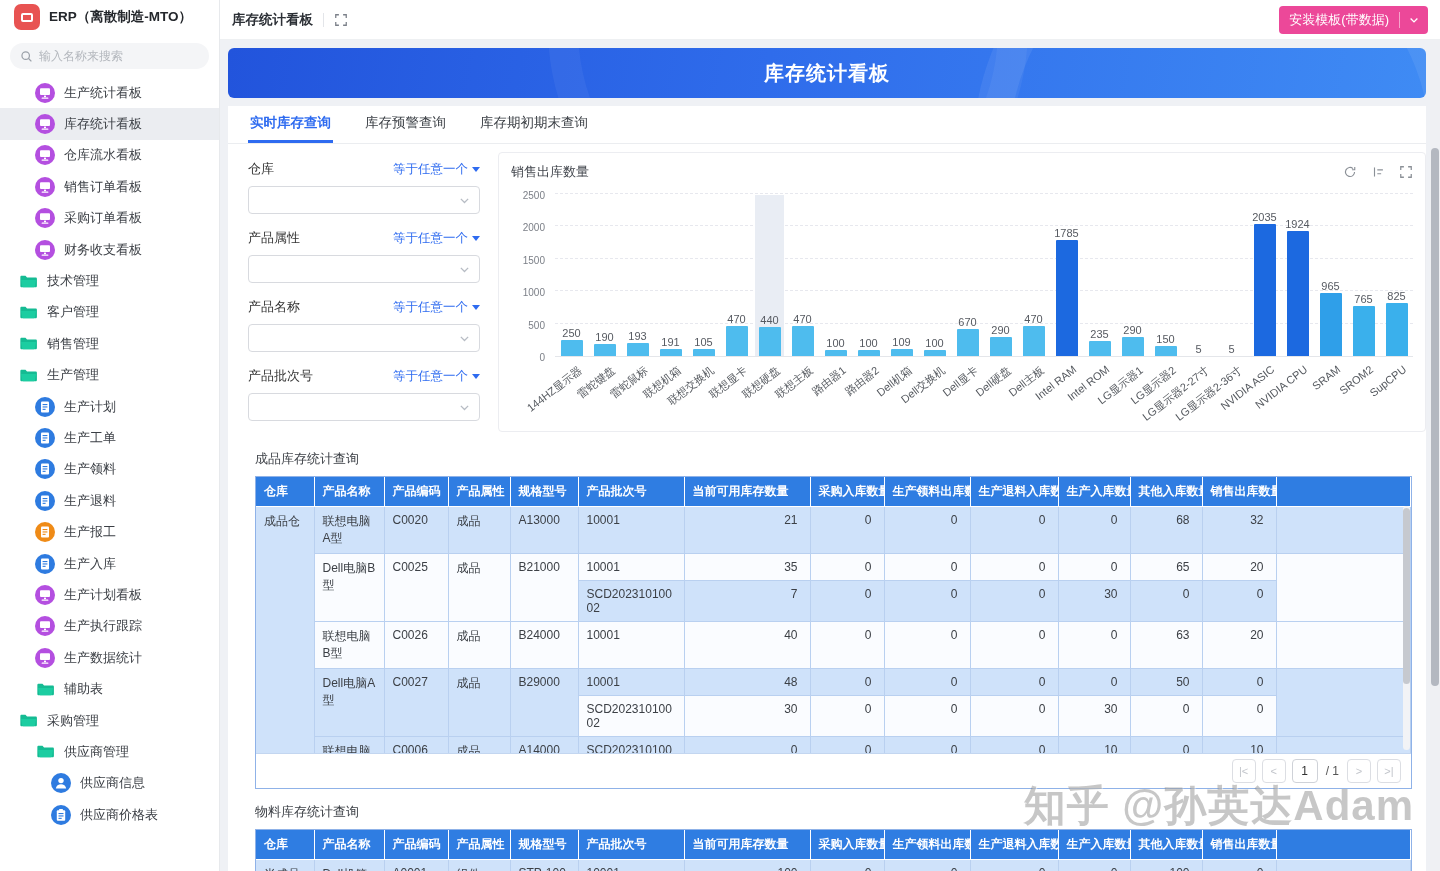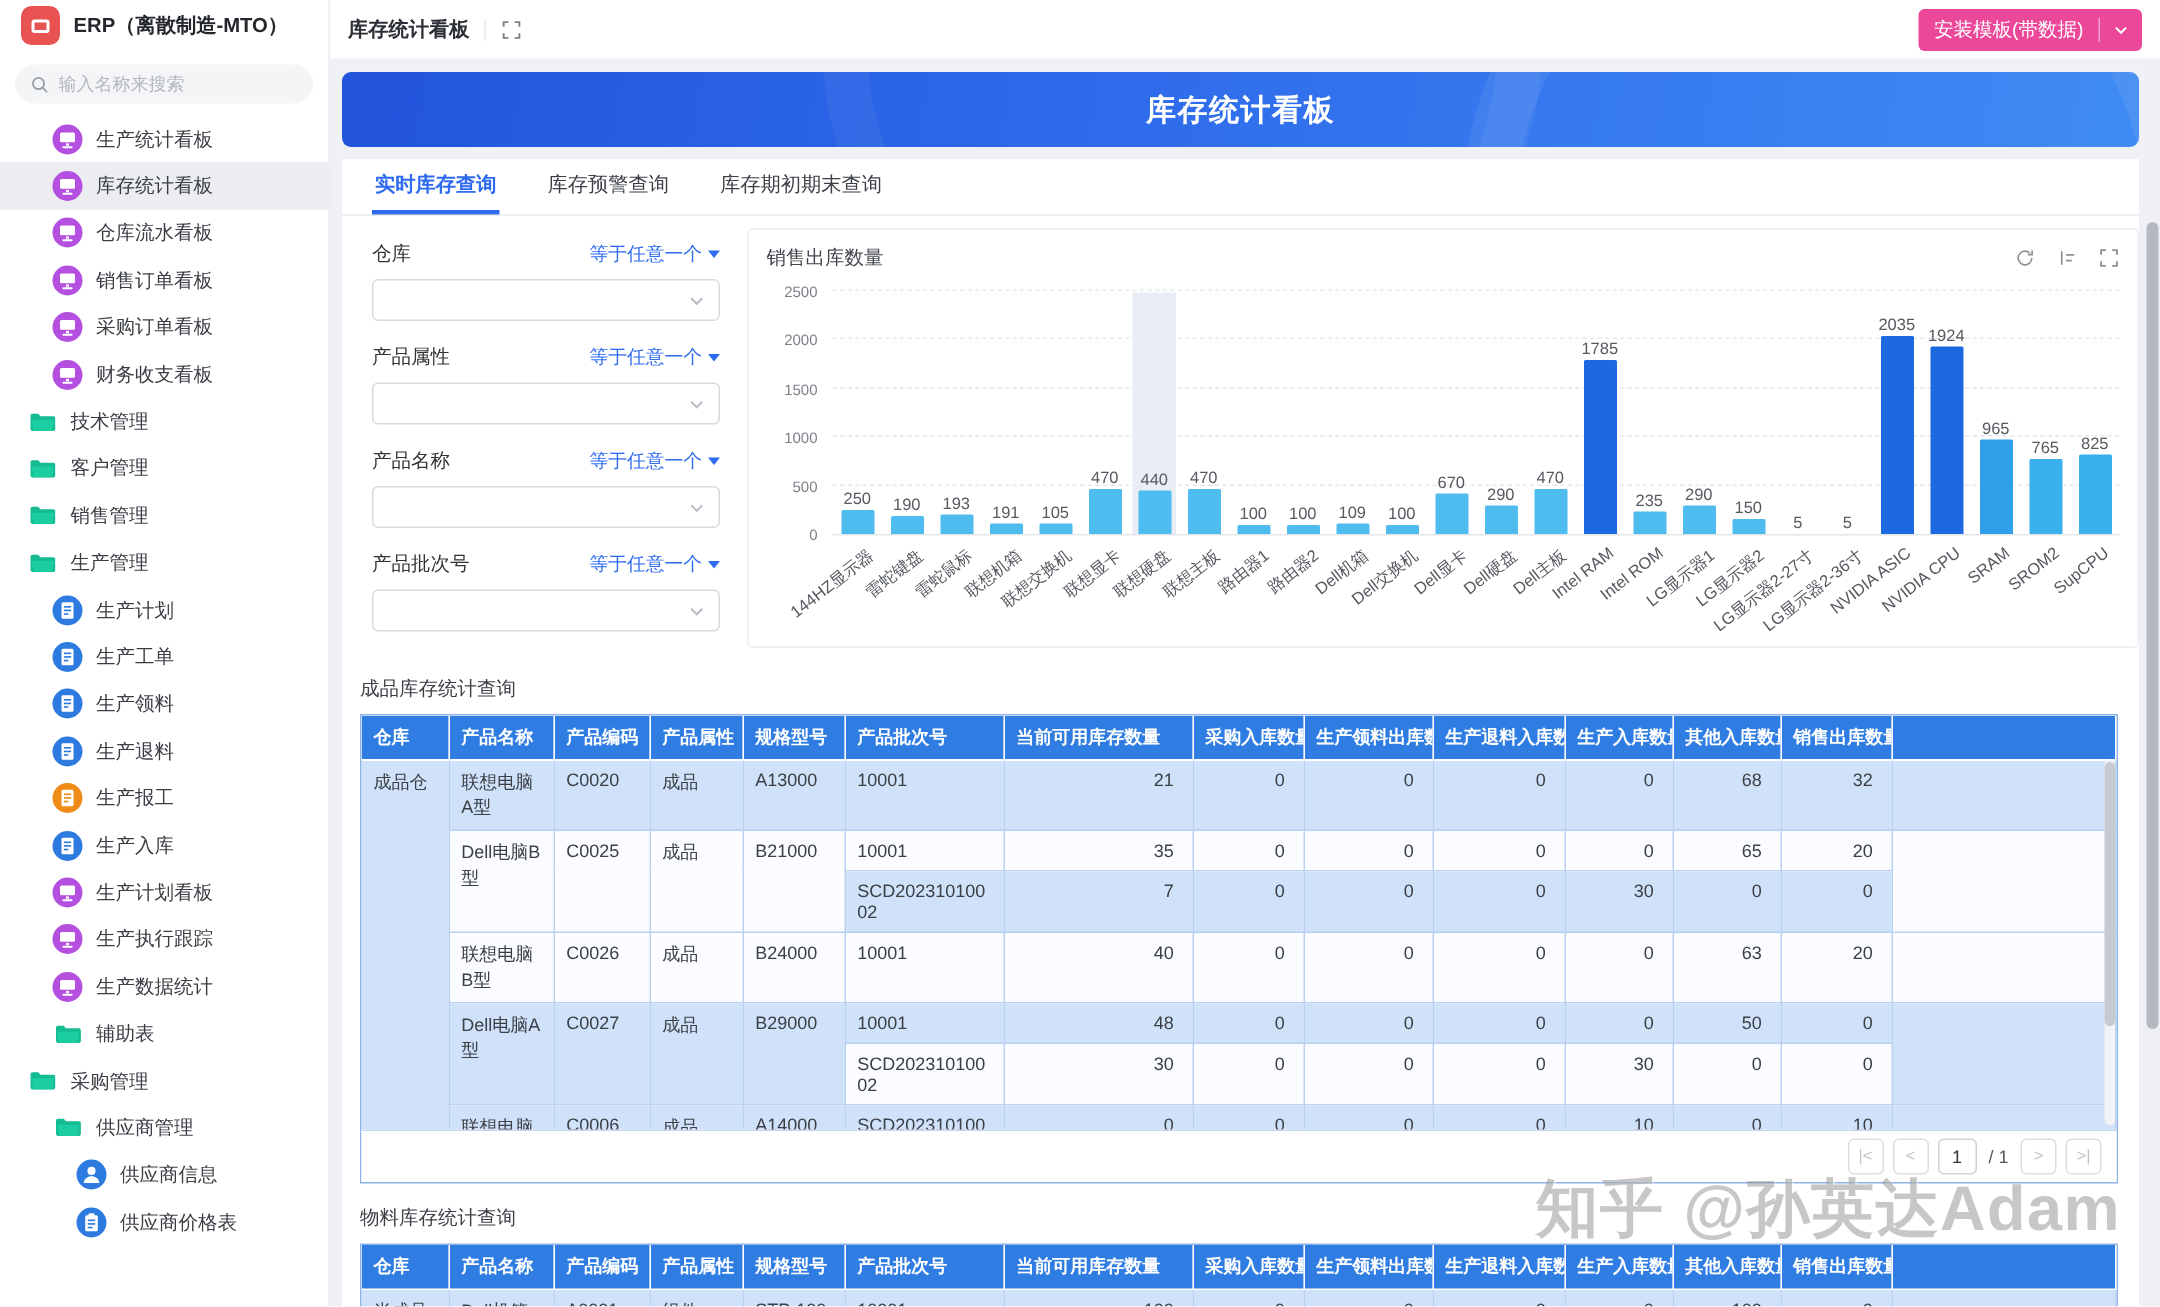--- a/index.html
+++ b/index.html
@@ -61,21 +61,21 @@
 .plot{position:relative;width:858px;height:162px;border-bottom:1px solid #e4e6ea}
 .gridline{position:absolute;left:0;right:0;height:0;border-top:1px dashed #e7e8ee}
 .hl-band{position:absolute;top:0;bottom:0;background:#e9edf4}
 .bars{position:absolute;left:0;right:0;top:0;bottom:0;display:flex;align-items:flex-end}
 .slot{width:33px;display:flex;flex-direction:column;align-items:center;justify-content:flex-end;flex:none}
 .bar-val{font-size:11px;color:#565a61;margin-bottom:1px;white-space:nowrap}
 .bar{width:22px;border-radius:1px 1px 0 0}
 .x-labels{position:relative;margin-left:44px;width:858px;height:62px}
 .x-label{position:absolute;top:6px;font-size:11px;color:#55595f;white-space:nowrap;transform:translateX(-100%) rotate(-38deg);transform-origin:100% 0}
 
-.table-section{padding:14px 14px 0 12px}
+.table-section{padding:14px 14px 0 27px}
 .tbl-title{font-size:13px;color:#3d4147;margin-bottom:8px}
 .table-card{border:1px solid #8fb2e8;position:relative;background:#fff}
 .table-viewport{overflow:hidden}
 table{border-collapse:collapse;table-layout:fixed;width:100%}
 th{background:#2f7de2;color:#fff;font-size:12px;font-weight:700;text-align:left;padding:6px 8px;border-right:1px solid rgba(255,255,255,.45);border-bottom:1px solid #fff;white-space:nowrap;overflow:hidden}
 td{font-size:12px;color:#3c4046;padding:6px 8px;border-right:1px solid #b9d0f0;border-bottom:1px solid #b9d0f0;vertical-align:top;overflow:hidden;word-break:break-all}
 td.b{background:#cfe2fa}
 td.w{background:#fafcff}
 td.num{text-align:right;padding-right:12px}
 .tbl-footer{display:flex;justify-content:flex-end;align-items:center;gap:6px;padding:5px 10px;background:#fff;border-top:1px solid #c3d6f0}

